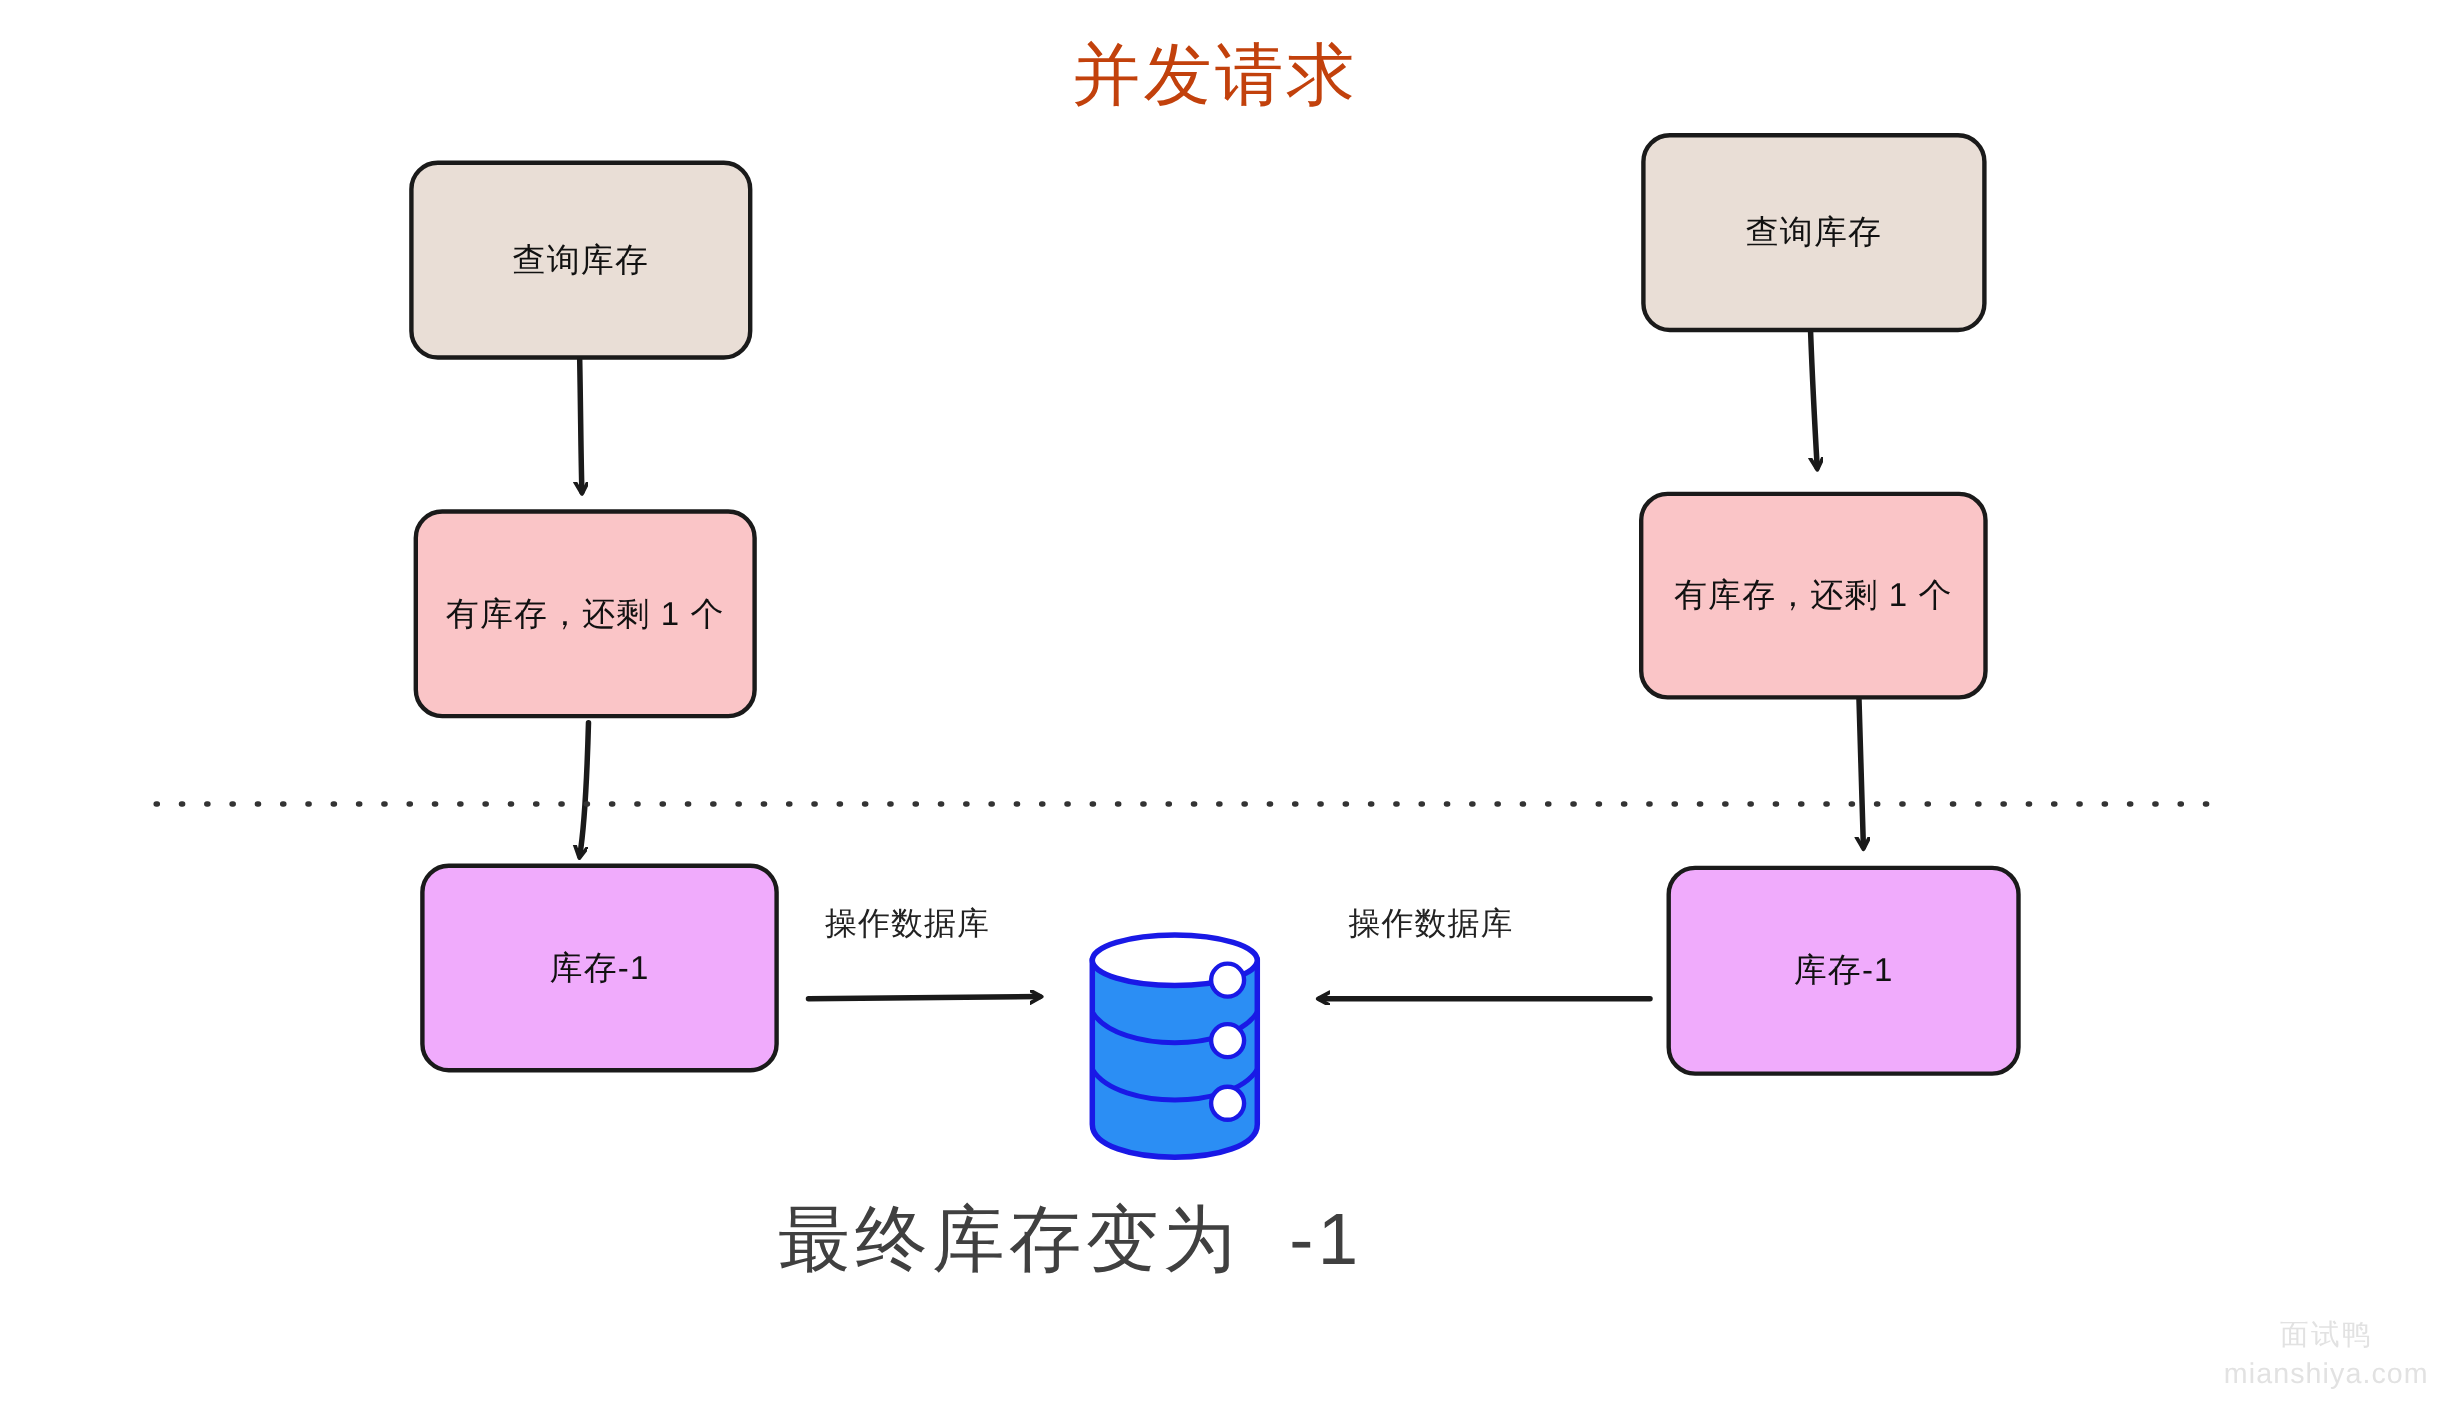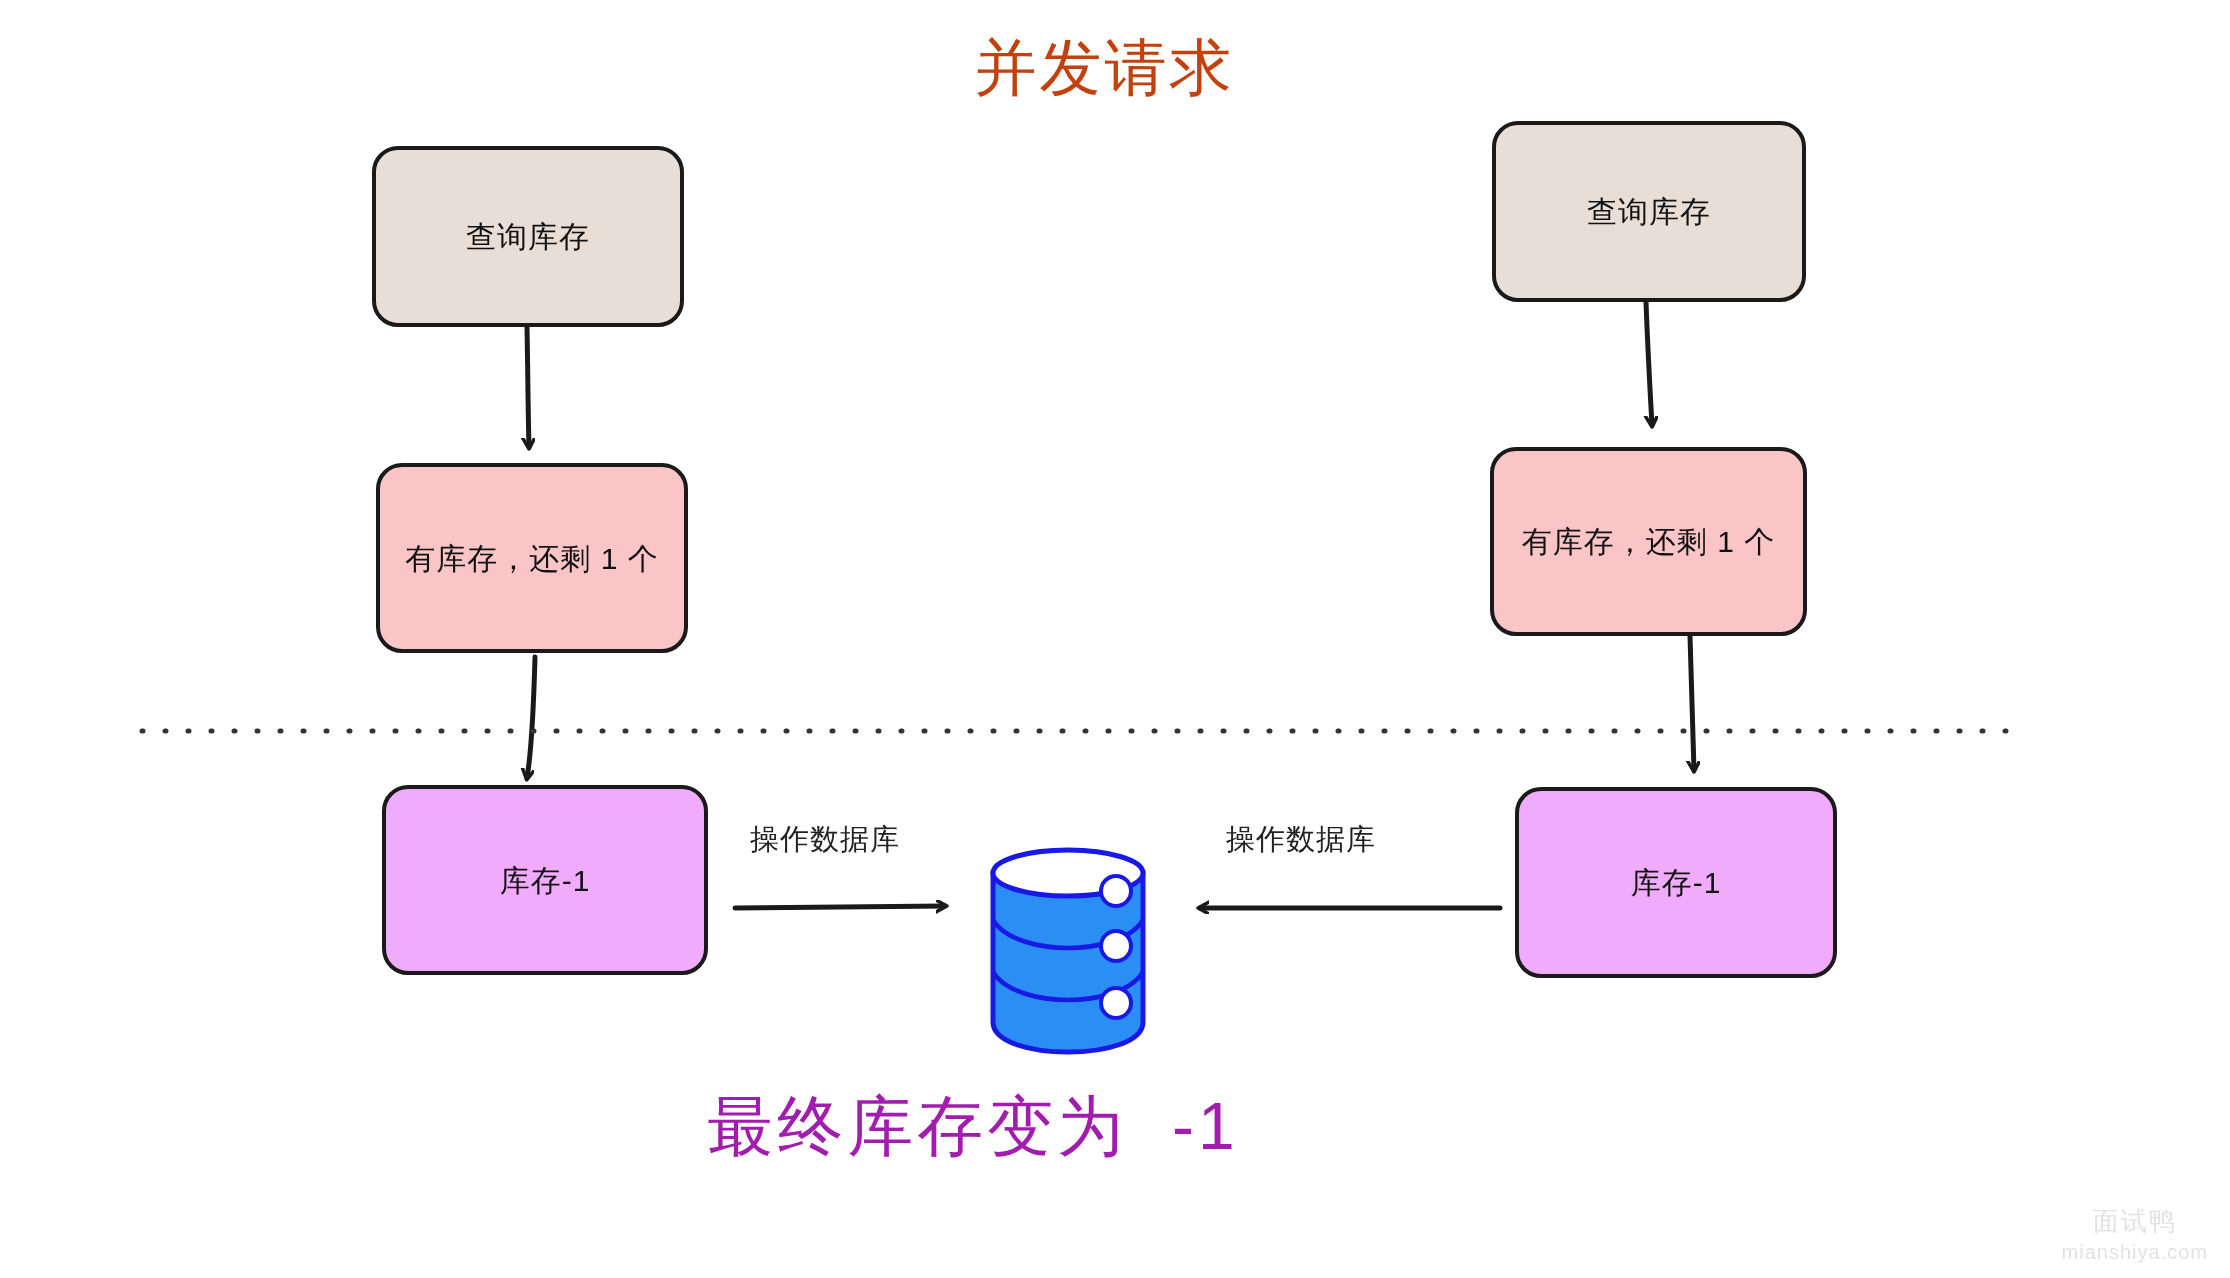--- a/index.html
+++ b/index.html
@@ -56,35 +56,35 @@
     color: #c2410c;
     font-size: 62px;
     letter-spacing: 3px;
   }
   #final-result-text {
     position: absolute;
     left: 0;
     top: 1082px;
     width: 1946px;
     text-align: center;
-    color: #a21caf;
+    color: #404040;
     font-size: 66px;
     letter-spacing: 4px;
     white-space: pre;
   }
   #watermark {
     position: absolute;
     right: 22px;
     bottom: 14px;
     text-align: right;
     color: #e2e2e2;
     user-select: none;
   }
   #watermark .wm-cn { font-size: 26px; letter-spacing: 2px; display:block;text-align:center; }
-  #watermark .wm-en { font-size: 20px; letter-spacing: 1px; display:block; margin-top: 2px;}
+  #watermark .wm-en { font-size: 26px; letter-spacing: 1px; display:block; margin-top: 2px;}
 </style>
 </head>
 <body>
 
 <div id="canvas">
 
   <div id="page-title">并发请求</div>
 
   <svg id="diagram-svg" viewBox="0 0 2230 1278" xmlns="http://www.w3.org/2000/svg">
 

